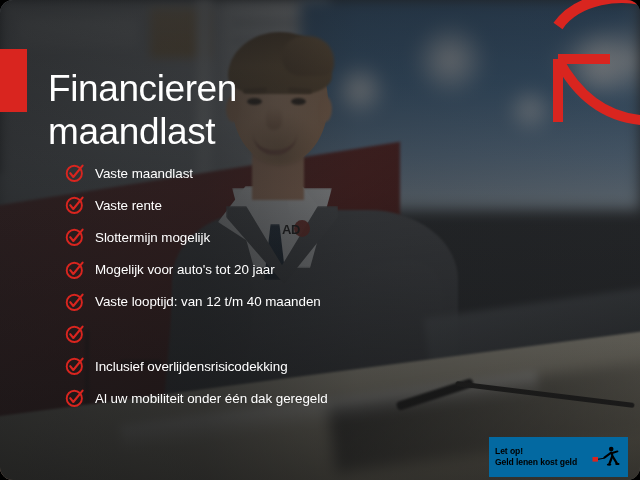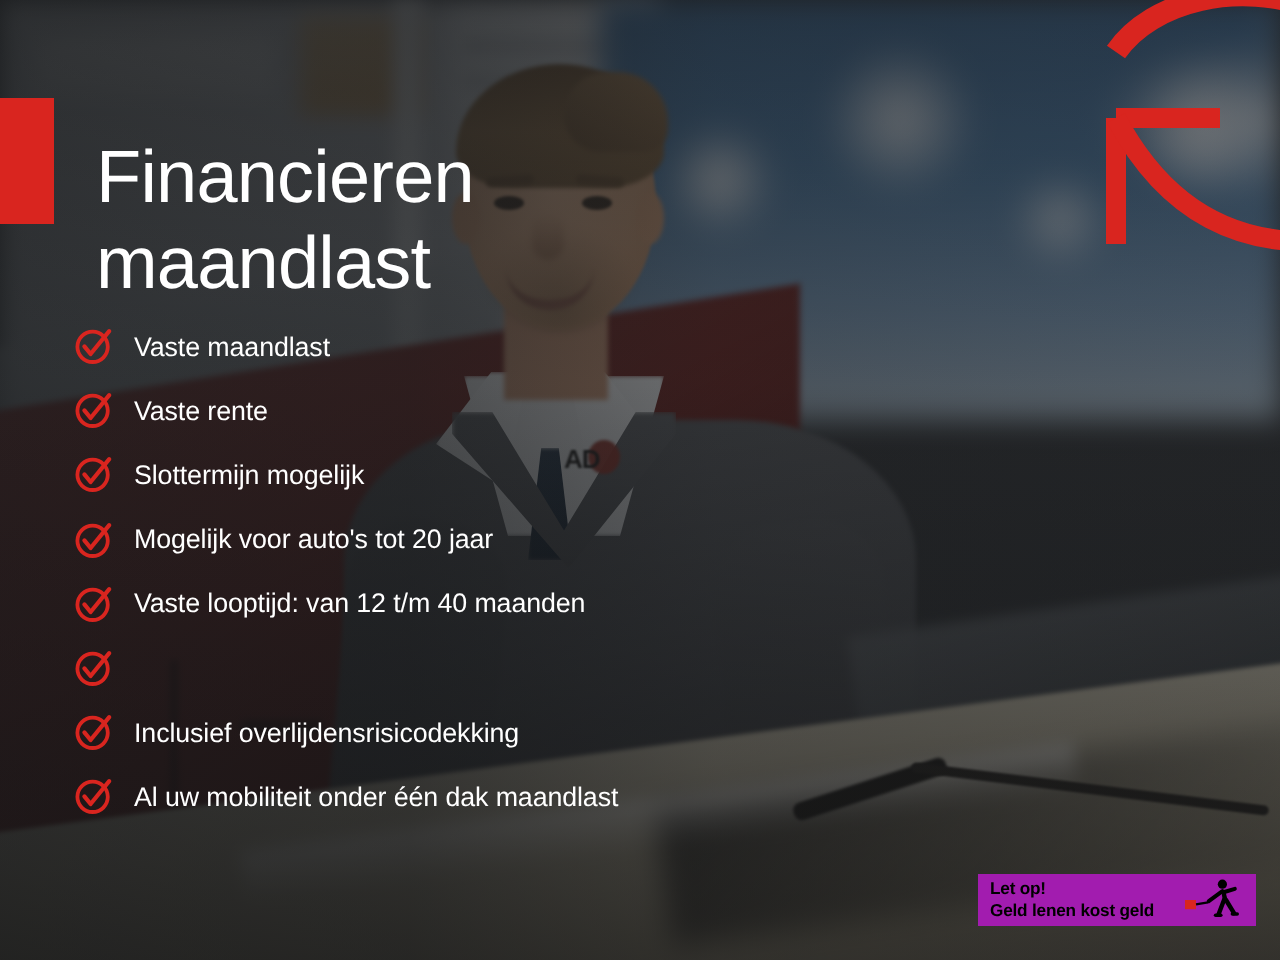--- a/index.html
+++ b/index.html
@@ -10,20 +10,21 @@
   body {
     font-family: "Liberation Sans", sans-serif;
   }
 
   #stage {
     position: relative;
     width: 640px;
     height: 480px;
     overflow: hidden;
     background: #2e3033;
+    border-radius: 13px;
   }
 
   
   .photo { position: absolute; inset: 0; overflow: hidden; }
 
   
   .bg-wall {
     position: absolute; left: 0; top: 0; width: 330px; height: 230px;
     background:
       linear-gradient(180deg, #b9bcc0 0%, #a9adb2 45%, #8e9297 100%);
@@ -299,21 +300,21 @@
     position: absolute; left: 48px; top: 42px; width: 320px;
     color: #ffffff;
     font-size: 37px;
     line-height: 1.18;
     letter-spacing: -0.4px;
     font-weight: 400;
   }
   .title .ln { display: block; white-space: nowrap; }
 
   .bullets {
-    position: absolute; left: 36px; top: 157px; width: 400px; text-align: right;
+    position: absolute; left: 64px; top: 157px; width: 400px; text-align: right;
   }
   .bullet {
     display: flex;
     align-items: center;
     height: 32.2px;
   }
   .bullet .tick {
     width: 22px; height: 22px;
     flex: 0 0 22px;
     position: relative;
@@ -327,22 +328,22 @@
     white-space: nowrap;
     font-weight: 400;
   }
 
   
   .mark { position: absolute; right: 0; top: -4px; width: 104px; height: 150px; }
 
   
   .badge {
     position: absolute; left: 489px; top: 437px;
-    width: 139px; height: 26px;
-    background: #a21caf;
+    width: 139px; height: 40px;
+    background: #0369a1;
     display: flex; align-items: center;
     padding: 0 6px;
     box-sizing: border-box;
   }
   .badge-text {
     color: #000; font-size: 8.6px; font-weight: 700;
     line-height: 1.28; letter-spacing: -.1px; flex: 1 1 auto;
   }
   .badge-text span { display: block; white-space: nowrap; }
   .badge-icon { flex: 0 0 auto; width: 30px; height: 22px; position: relative; }
@@ -497,21 +498,21 @@
       <span class="lbl">Inclusief overlijdensrisicodekking</span>
     </div>
 
     <div class="bullet">
       <span class="tick">
         <svg width="22" height="22" viewBox="0 0 22 22" fill="none">
           <circle cx="10.3" cy="11.4" r="7.6" stroke="#d9251f" stroke-width="1.9" fill="none"></circle>
           <path d="M6.2 11.2 L9.3 15 L18.6 3.6" stroke="#d9251f" stroke-width="2.1" fill="none" stroke-linecap="round" stroke-linejoin="round"></path>
         </svg>
       </span>
-      <span class="lbl">Al uw mobiliteit onder één dak maandlast</span>
+      <span class="lbl">Al uw mobiliteit onder één dak geregeld</span>
     </div>
 
   </div>
 
   <div class="badge">
     <div class="badge-text">
       <span>Let op!</span>
       <span>Geld lenen kost geld</span>
     </div>
     <div class="badge-icon">

